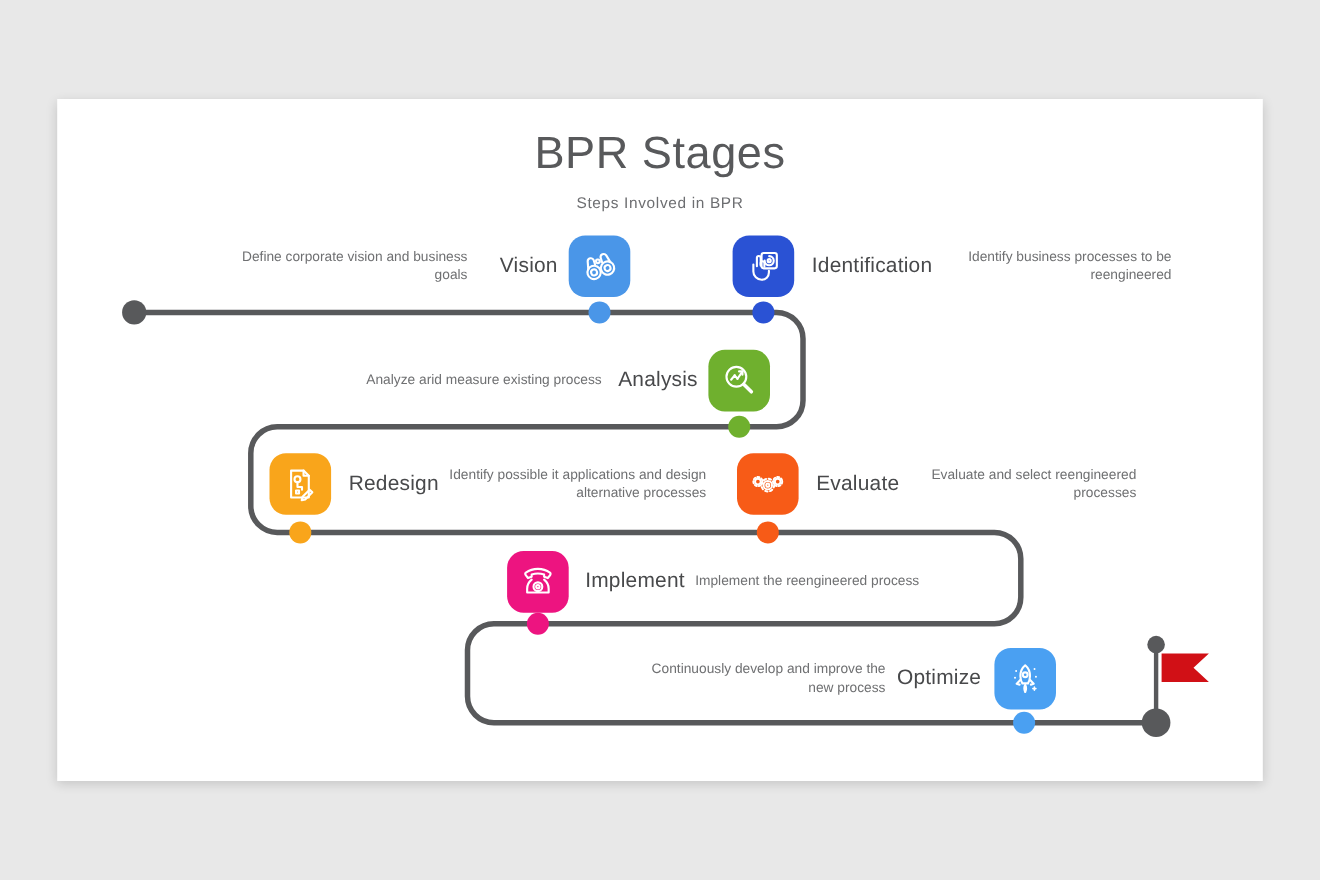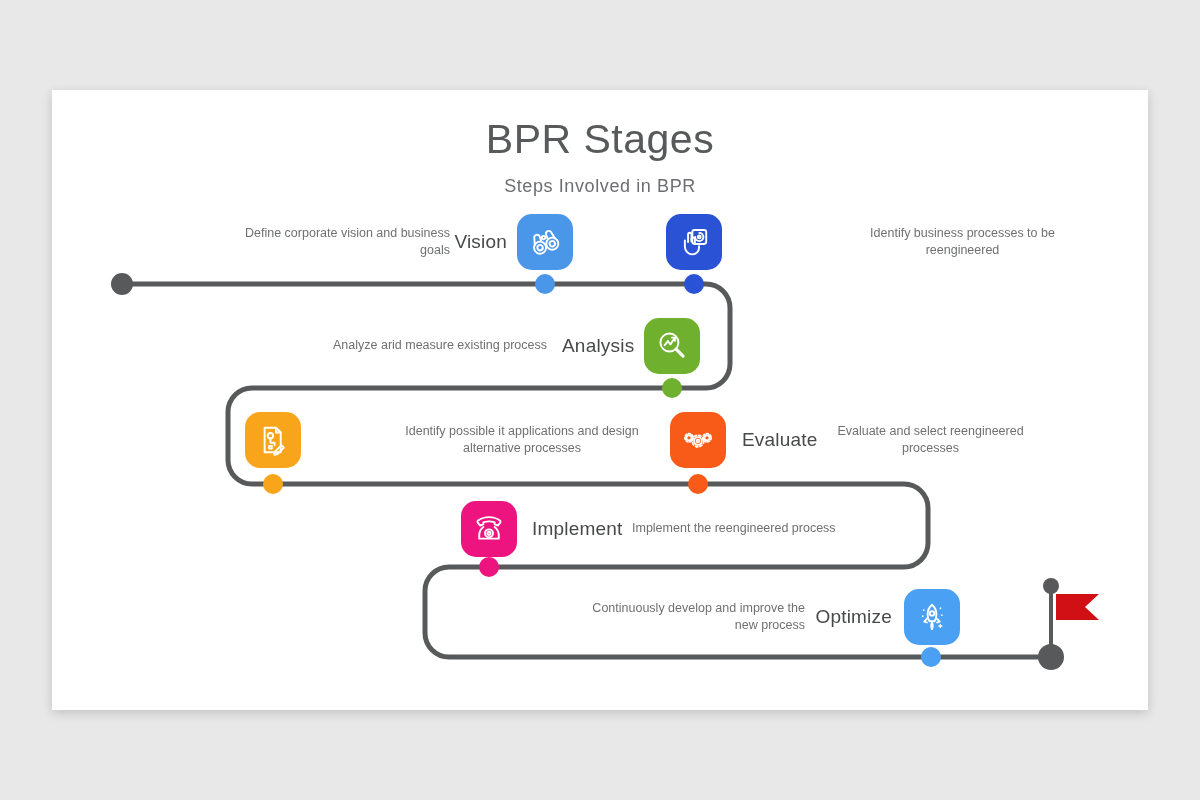--- a/index.html
+++ b/index.html
@@ -6,34 +6,34 @@
   html,body { width:1200px; height:800px; }
   body { font-family:"Liberation Sans","DejaVu Sans",sans-serif; background:#e8e8e8; overflow:hidden; }
   .page { position:relative; width:1016px; height:800px; background:#e8e8e8; }
   .card { position:absolute; left:52px; top:90px; width:1096px; height:620px; background:#ffffff;
           box-shadow:0 3px 10px rgba(0,0,0,0.16); }
   .canvas { position:absolute; left:0; top:0; width:1200px; height:800px; }
 
   .title { position:absolute; left:0; top:116px; width:1200px; text-align:center;
            font-size:41px; color:#58595b; letter-spacing:0.5px; }
   .subtitle { position:absolute; left:0; top:176px; width:1200px; text-align:center;
-              font-size:18px; color:#6d6e71; letter-spacing:0.6px; }
+              font-size:14px; color:#6d6e71; letter-spacing:0.6px; }
 
   .icon-sq { position:absolute; width:56px; height:56px; border-radius:15px;
              display:flex; align-items:center; justify-content:center; }
   .icon-sq svg { display:block; }
 
   .stage-label { position:absolute; height:56px; display:flex; align-items:center;
                  font-size:19px; font-weight:normal; color:#48494b; letter-spacing:0.2px; }
   .stage-label.right { justify-content:flex-end; }
 
   .stage-desc { position:absolute; height:56px; display:flex; align-items:center;
                 font-size:12.5px; line-height:1.4; color:#6f7072; }
   .stage-desc.right { justify-content:flex-end; text-align:right; }
-  .stage-desc.left { justify-content:flex-start; text-align:center; }
+  .stage-desc.left { justify-content:flex-start; text-align:right; }
 
   svg.overlay { position:absolute; left:0; top:0; pointer-events:none; }
 </style>
 </head>
 <body>
 
 <div class="page">
   <div class="card"></div>
   <div class="canvas">
 
@@ -49,21 +49,21 @@
       <circle cx="1051" cy="586" r="8" fill="#58595B"></circle>
       <circle cx="545" cy="284" r="10" fill="#4A96E8"></circle>
       <circle cx="694" cy="284" r="10" fill="#2A52D4"></circle>
       <circle cx="672" cy="388" r="10" fill="#6FB02E"></circle>
       <circle cx="273" cy="484" r="10" fill="#F9A51B"></circle>
       <circle cx="698" cy="484" r="10" fill="#F75B17"></circle>
       <circle cx="489" cy="567" r="10" fill="#ED1480"></circle>
       <circle cx="931" cy="657" r="10" fill="#4AA0F2"></circle>
     </svg>
 
-    <div class="stage-desc right" style="left:226px; top:214px; width:224px;">Define corporate vision and business goals</div>
+    <div class="stage-desc right" style="left:201px; top:214px; width:224px;">Define corporate vision and business goals</div>
     <div class="stage-label right" style="left:387px; top:214px; width:120px;">Vision</div>
     <div class="icon-sq" style="left: 517px; top: 214px; background: rgb(74, 150, 232);">
       <svg width="36" height="36" viewBox="0 0 28 28" fill="none" stroke="#fff" stroke-width="1.5" stroke-linecap="round" stroke-linejoin="round">
         <g transform="rotate(-18 14 14)">
           <circle cx="9" cy="17" r="4.7"></circle>
             <circle cx="19" cy="17" r="4.7"></circle>
           <circle cx="9" cy="17" r="2.1"></circle>
             <circle cx="19" cy="17" r="2.1"></circle>
           <path d="M5.8 13.6 7.1 8.2 a2.2 2.2 0 0 1 4.3 .5 V12"></path>
           <path d="M22.2 13.6 20.9 8.2 a2.2 2.2 0 0 0 -4.3 .5 V12"></path>
@@ -75,20 +75,21 @@
     <div class="icon-sq" style="left: 666px; top: 214px; background: rgb(42, 82, 212);">
       <svg width="36" height="36" viewBox="0 0 28 28" fill="none" stroke="#fff" stroke-width="1.5" stroke-linecap="round" stroke-linejoin="round">
         <rect x="12.7" y="4.7" width="10.8" height="10.8" rx="1.6"></rect>
         <circle cx="18.1" cy="10.1" r="1.1"></circle>
         <path d="M18.1 6.9 a3.2 3.2 0 1 1 -3.2 3.2"></path>
         <path d="M9.4 14 V8.1 a1.35 1.35 0 0 1 2.7 0 V13"></path>
         <path d="M12.1 13.6 v-1.8 a1.3 1.3 0 0 1 2.6 0 v2.6"></path>
         <path d="M6.9 12.8 v4.9 a5.9 5.9 0 0 0 5.9 5.9 a5.1 5.1 0 0 0 5.1 -5.1 v-1.3"></path>
       </svg>
     </div>
+    <div class="stage-label" style="left:738px; top:214px; width:200px;">Identification</div>
     <div class="stage-desc left" style="left:860px; top:214px; width:205px;">Identify business processes to be reengineered</div>
 
     <div class="stage-desc right" style="left:292px; top:318px; width:255px;">Analyze arid measure existing process</div>
     <div class="stage-label" style="left:562px; top:318px; width:150px;">Analysis</div>
     <div class="icon-sq" style="left: 644px; top: 318px; background: rgb(111, 176, 46);">
       <svg width="36" height="36" viewBox="0 0 28 28" fill="none" stroke="#fff" stroke-width="1.5" stroke-linecap="round" stroke-linejoin="round">
         <circle cx="12" cy="11.3" r="7"></circle>
         <path d="M17.2 16.5 22.6 21.9" stroke-width="2.5"></path>
         <path d="M8.3 13.4 10.8 10.3 12.8 12.7 16.2 7.7"></path>
         <path d="M13.9 7.5 h2.4 v2.4"></path>
@@ -100,20 +101,21 @@
     <div class="icon-sq" style="left: 245px; top: 412px; background: rgb(249, 165, 27);">
       <svg width="36" height="36" viewBox="0 0 28 28" fill="none" stroke="#fff" stroke-width="1.5" stroke-linecap="round" stroke-linejoin="round">
         <path d="M7.5 23.5 V4.5 h8.8 l3.7 3.7 v15.3 z"></path>
         <path d="M16.3 4.5 v3.7 h3.7"></path>
         <circle cx="12" cy="10.6" r="2.1"></circle>
         <path d="M12 12.7 v3.4 h3.2 v2"></path>
         <rect x="11" y="18.6" width="2.1" height="2.1"></rect>
         <path d="M15.6 23 l5 -5 1.9 1.9 -5 5 -2.5 .6 z"></path>
       </svg>
     </div>
+    <div class="stage-label" style="left:317px; top:412px; width:150px;">Redesign</div>
     <div class="stage-desc left" style="left:402px; top:412px; width:240px;">Identify possible it applications and design alternative processes</div>
 
     <div class="icon-sq" style="left: 670px; top: 412px; background: rgb(247, 91, 23);">
       <svg width="36" height="36" viewBox="0 0 28 28" fill="none" stroke="#fff" stroke-width="1.4" stroke-linecap="round" stroke-linejoin="round">
         <circle cx="14" cy="14.8" r="3"></circle>
         <circle cx="14" cy="14.8" r="4.5" stroke-dasharray="1.7 1.85"></circle>
         <circle cx="14" cy="14.8" r="1.1"></circle>
         <circle cx="7" cy="12.3" r="2"></circle>
         <circle cx="7" cy="12.3" r="3.2" stroke-dasharray="1.4 1.47"></circle>
         <circle cx="21" cy="12.3" r="2"></circle>

